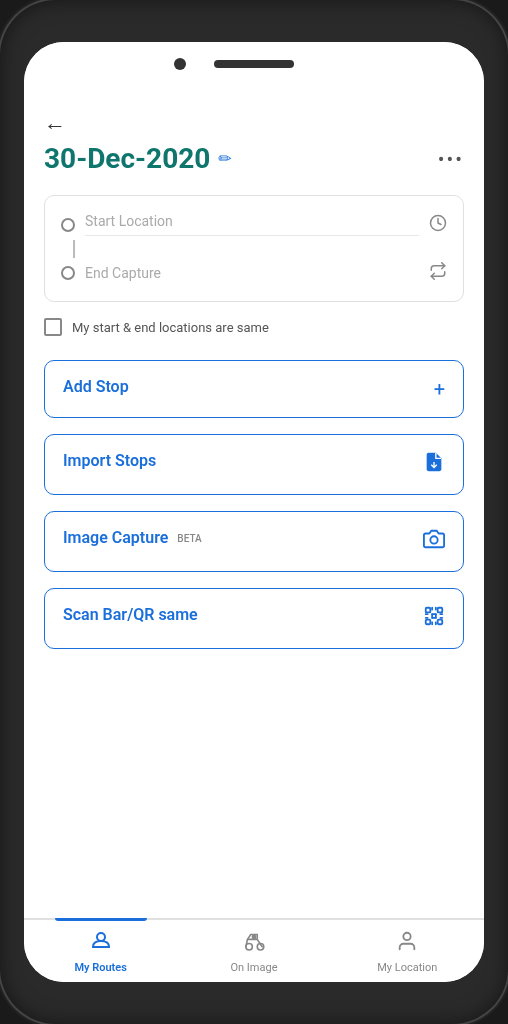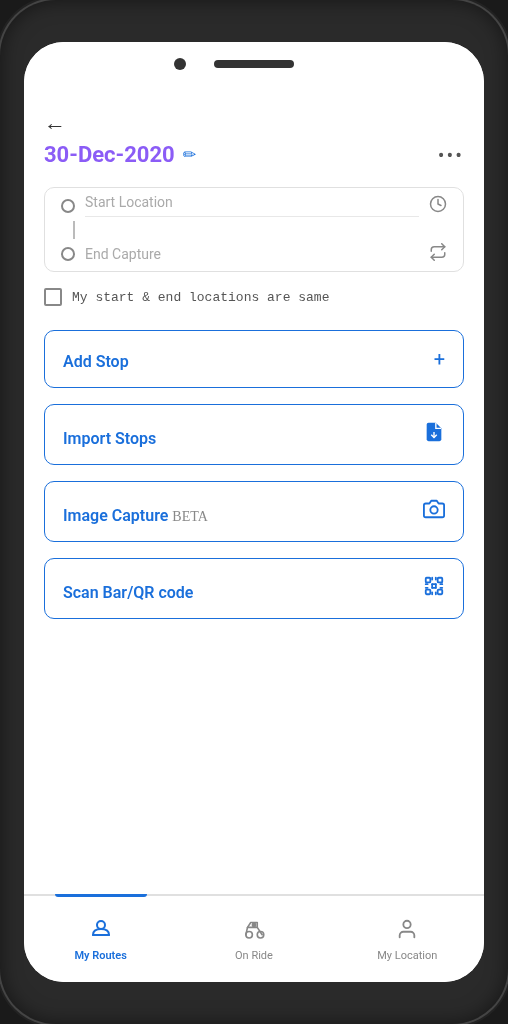--- a/index.html
+++ b/index.html
@@ -124,23 +124,23 @@
       justify-content: space-between;
     }
 
     .route-title {
       display: flex;
       align-items: center;
       gap: 8px;
     }
 
     .route-title-text {
-      font-size: 22px;
+      font-size: 28px;
       font-weight: 700;
-      color: #8b5cf6;
+      color: #0f766e;
       text-decoration: none;
       text-align: center;
     }
 
     .edit-icon {
       color: #1a6fdb;
       font-size: 16px;
       cursor: pointer;
     }
 
@@ -149,21 +149,21 @@
       color: #555;
       cursor: pointer;
       letter-spacing: 2px;
     }
 
     
     .location-card {
       margin: 12px 20px;
       border: 1.5px solid #e0e0e0;
       border-radius: 10px;
-      padding: 2px 16px;
+      padding: 13px 16px;
       background: #fff;
     }
 
     .location-row {
       display: flex;
       align-items: center;
       gap: 10px;
       padding: 4px 0;
     }
 
@@ -223,58 +223,57 @@
       border: 2px solid #888;
       border-radius: 2px;
       flex-shrink: 0;
       background: #fff;
       cursor: pointer;
     }
 
     .checkbox-label {
       font-size: 13px;
       color: #555;
-      font-family: Liberation Mono, monospace;
     }
 
     
     .action-btn {
       margin: 8px 20px;
       border: 1.5px solid #1a6fdb;
       border-radius: 10px;
       padding: 16px 18px;
       display: flex;
-      align-items: flex-end;
+      align-items: flex-start;
       justify-content: space-between;
       cursor: pointer;
       background: #fff;
     }
 
     .action-btn-label {
       font-size: 16px;
       font-weight: 600;
       color: #1a6fdb;
     }
 
     .action-btn-label .badge {
-      font-size: 14px;
+      font-size: 10px;
       font-weight: 500;
       color: #888;
+      margin-left: 5px;
       vertical-align: middle;
-      font-family: Liberation Serif, serif;
     }
 
     .action-btn-icon {
       font-size: 20px;
       color: #1a6fdb;
     }
 
     
     .bottom-nav {
-      height: 88px;
+      height: 64px;
       background: #fff;
       border-top: 2px solid #e0e0e0;
       display: flex;
       align-items: stretch;
       flex-shrink: 0;
       position: relative;
     }
 
     .nav-item {
       flex: 1;
@@ -403,21 +402,21 @@
         <span class="action-btn-label">Image Capture <span class="badge">BETA</span></span>
         <span class="action-btn-icon">
           <svg width="22" height="22" viewBox="0 0 24 24" fill="none" stroke="#1a6fdb" stroke-width="2" stroke-linecap="round" stroke-linejoin="round">
             <path d="M23 19a2 2 0 0 1-2 2H3a2 2 0 0 1-2-2V8a2 2 0 0 1 2-2h4l2-3h6l2 3h4a2 2 0 0 1 2 2z"></path>
             <circle cx="12" cy="13" r="4"></circle>
           </svg>
         </span>
       </div>
 
       <div class="action-btn">
-        <span class="action-btn-label">Scan Bar/QR code</span>
+        <span class="action-btn-label">Scan Bar/QR same</span>
         <span class="action-btn-icon">
           <svg width="22" height="22" viewBox="0 0 24 24" fill="none" stroke="#1a6fdb" stroke-width="2" stroke-linecap="round" stroke-linejoin="round">
             <rect x="3" y="3" width="5" height="5" rx="1"></rect>
             <rect x="16" y="3" width="5" height="5" rx="1"></rect>
             <rect x="3" y="16" width="5" height="5" rx="1"></rect>
             <rect x="16" y="16" width="5" height="5" rx="1"></rect>
             <line x1="10" y1="3" x2="10" y2="5"></line>
             <line x1="14" y1="3" x2="14" y2="5"></line>
             <line x1="10" y1="19" x2="10" y2="21"></line>
             <line x1="14" y1="19" x2="14" y2="21"></line>
@@ -450,21 +449,21 @@
         <div class="nav-item">
           <span class="nav-icon">
             <svg width="26" height="24" viewBox="0 0 32 24" fill="none" stroke="#888" stroke-width="2" stroke-linecap="round" stroke-linejoin="round">
               <ellipse cx="10" cy="19" rx="4" ry="4"></ellipse>
               <ellipse cx="24" cy="19" rx="4" ry="4"></ellipse>
               <path d="M6 19 L8 10 L20 10 L26 19"></path>
               <path d="M8 10 L12 4 L20 4 L20 10"></path>
               <circle cx="16" cy="7" r="3" fill="#888" stroke="none"></circle>
             </svg>
           </span>
-          <span class="nav-label">On Ride</span>
+          <span class="nav-label">On Image</span>
         </div>
         <div class="nav-item">
           <span class="nav-icon">
             <svg width="22" height="24" viewBox="0 0 24 24" fill="none" stroke="#888" stroke-width="2" stroke-linecap="round" stroke-linejoin="round">
               <path d="M20 21v-2a4 4 0 0 0-4-4H8a4 4 0 0 0-4 4v2"></path>
               <circle cx="12" cy="7" r="4"></circle>
             </svg>
           </span>
           <span class="nav-label">My Location</span>
         </div>

